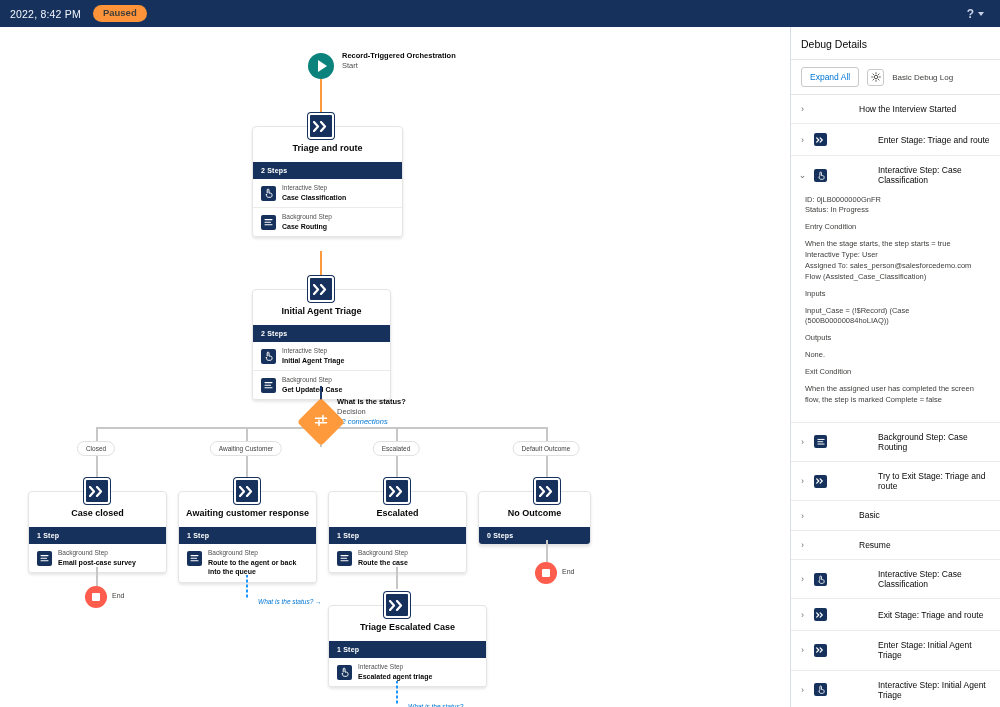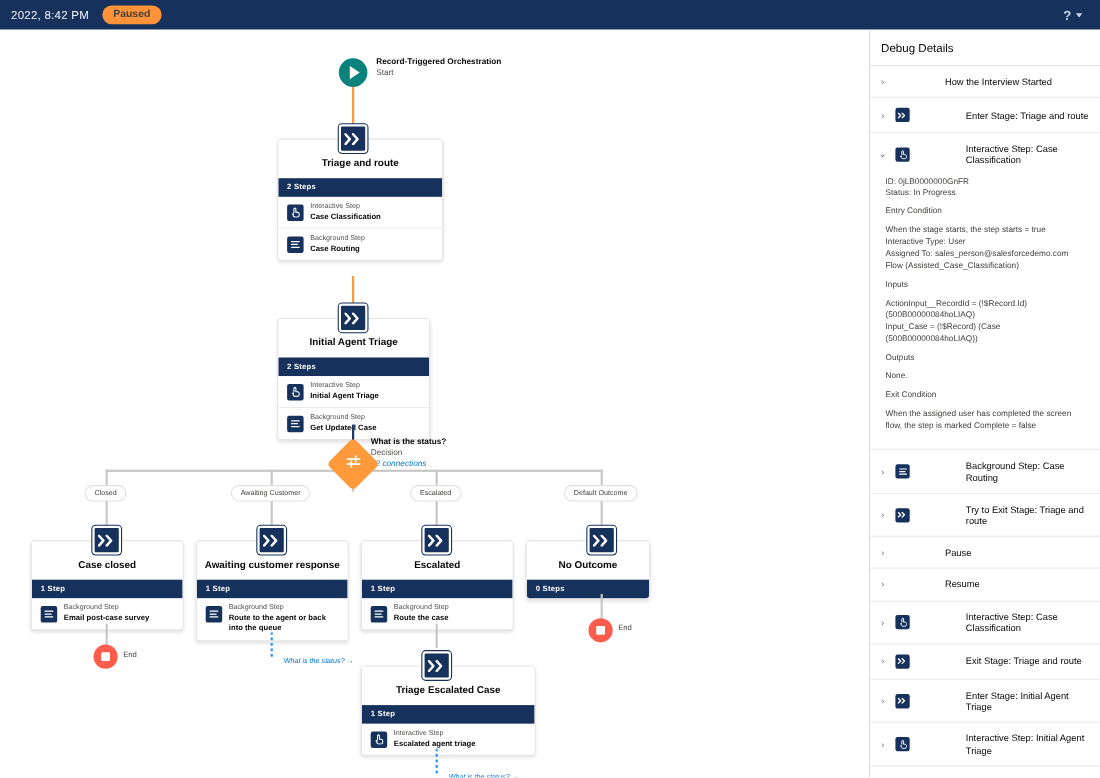--- a/index.html
+++ b/index.html
@@ -424,20 +424,30 @@
     </div>
   </div>
   <div class="conn-dot" style="left:396px; top:654px; height:24px;"></div>
   <div class="goto-label" style="left:408px; top:676px;">What is the status? →</div>
 
  </div>
 </div>
 
 <div class="panel">
   <div class="panel-header">Debug Details</div>
+  <div class="panel-toolbar">
+    <button class="btn-expand">Expand All</button>
+    <button class="btn-gear">
+      <svg width="10" height="10" viewBox="0 0 12 12">
+          <circle cx="6" cy="6" r="2" fill="none" stroke="#514f4d" stroke-width="1.1"></circle>
+          <path d="M6 .8v1.6M6 9.6v1.6M.8 6h1.6M9.6 6h1.6M2.3 2.3l1.1 1.1M8.6 8.6l1.1 1.1M9.7 2.3L8.6 3.4M3.4 8.6L2.3 9.7" stroke="#514f4d" stroke-width="1.1" stroke-linecap="round"></path>
+        </svg>
+    </button>
+    <span class="toolbar-label">Basic Debug Log</span>
+  </div>
 
   <div class="panel-body">
 
     <div class="acc-item">
       <div class="acc-head">
         <span class="chev">›</span>
         <span class="acc-label">How the Interview Started</span>
       </div>
     </div>
 
@@ -465,21 +475,20 @@
       </div>
       <div class="acc-body">
         <p class="tight">ID: 0jLB0000000GnFR</p>
         <p>Status: In Progress</p>
         <p>Entry Condition</p>
         <p class="tight">When the stage starts, the step starts = true</p>
         <p class="tight">Interactive Type: User</p>
         <p class="tight">Assigned To: sales_person@salesforcedemo.com</p>
         <p>Flow (Assisted_Case_Classification)</p>
         <p>Inputs</p>
-        <p class="tight">ActionInput__RecordId = (!$Record.Id) (500B00000084hoLIAQ)</p>
         <p>Input_Case = (!$Record) (Case (500B00000084hoLIAQ))</p>
         <p>Outputs</p>
         <p>None.</p>
         <p>Exit Condition</p>
         <p>When the assigned user has completed the screen flow, the step is marked Complete = false</p>
       </div>
     </div>
 
     <div class="acc-item">
       <div class="acc-head">
@@ -501,21 +510,21 @@
               <path d="M1 1l3 3-3 3M6 1l3 3-3 3" stroke="#fff" stroke-width="1.8" fill="none" stroke-linecap="round" stroke-linejoin="round"></path>
             </svg>
           </span>
         <span class="acc-label">Try to Exit Stage: Triage and route</span>
       </div>
     </div>
 
     <div class="acc-item">
       <div class="acc-head">
         <span class="chev">›</span>
-        <span class="acc-label">Pause</span>
+        <span class="acc-label">Basic</span>
       </div>
     </div>
 
     <div class="acc-item">
       <div class="acc-head">
         <span class="chev">›</span>
         <span class="acc-label">Resume</span>
       </div>
     </div>
 

